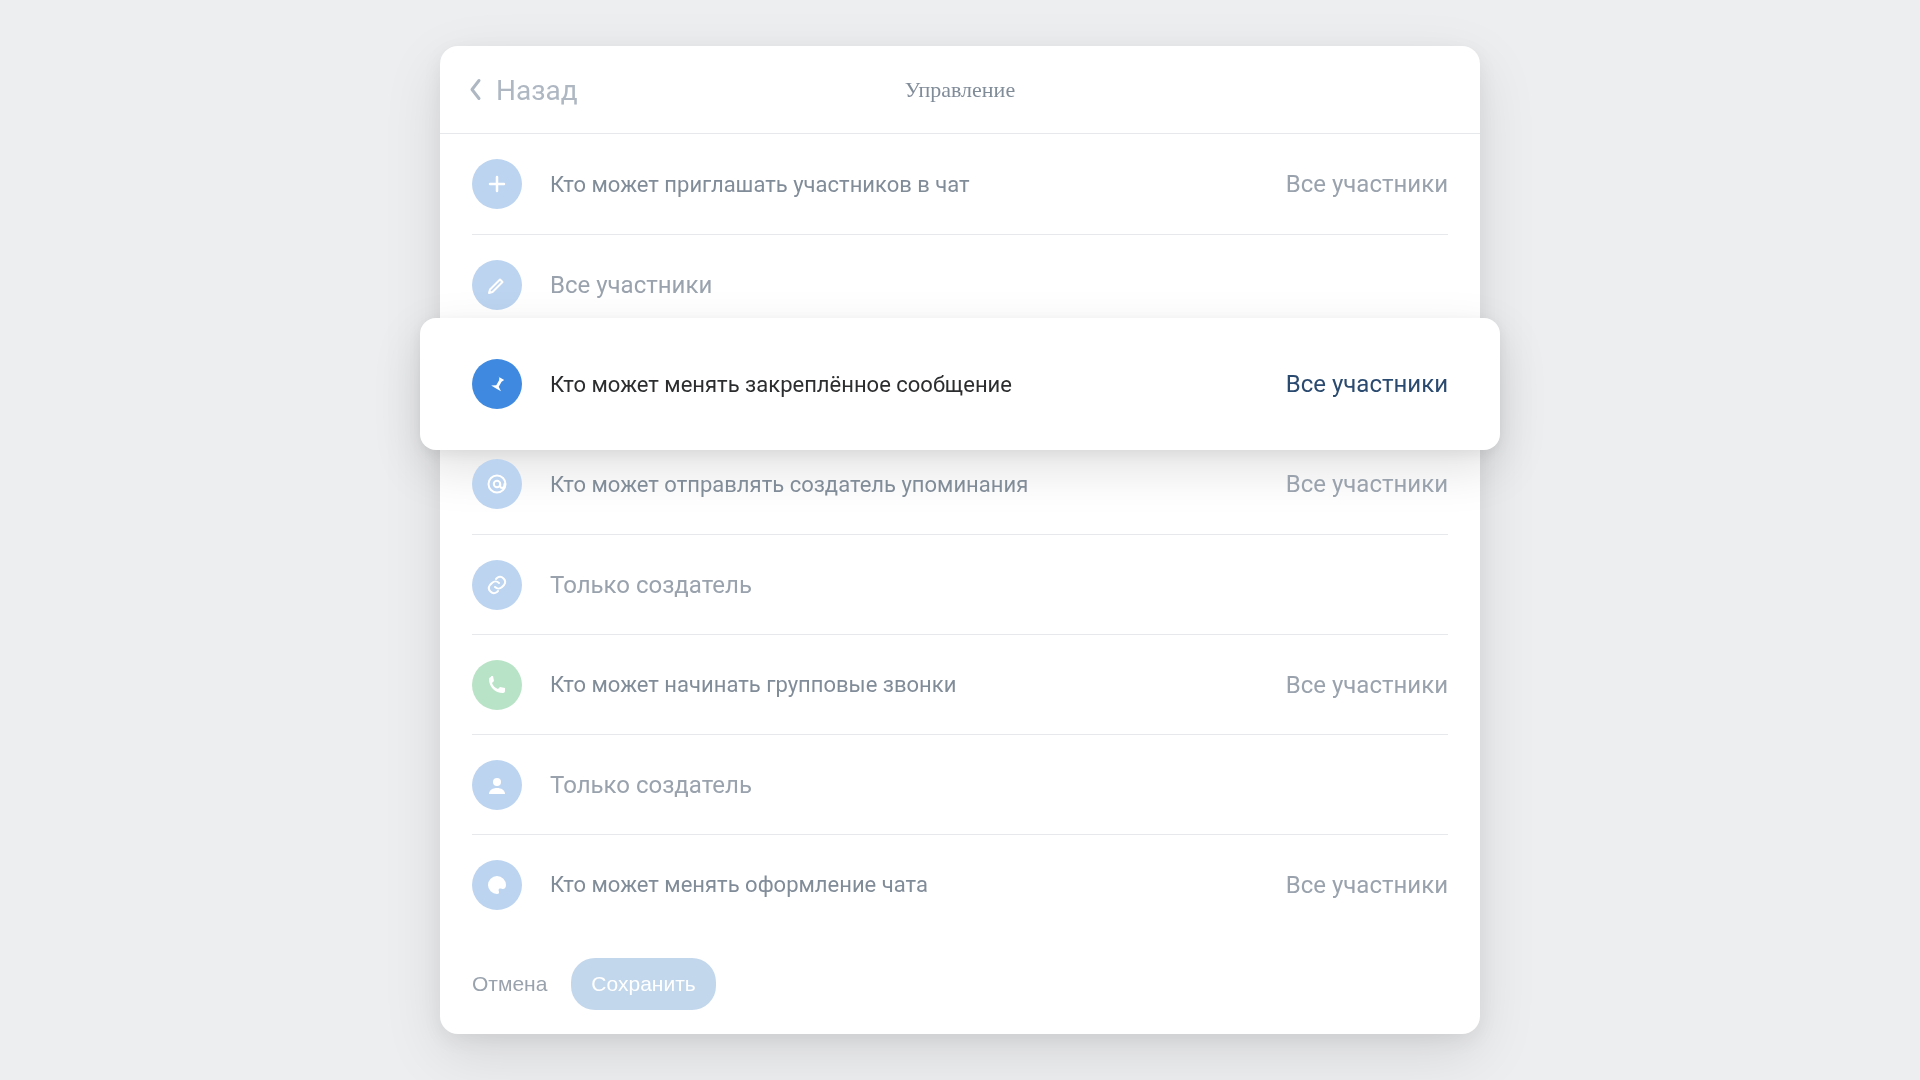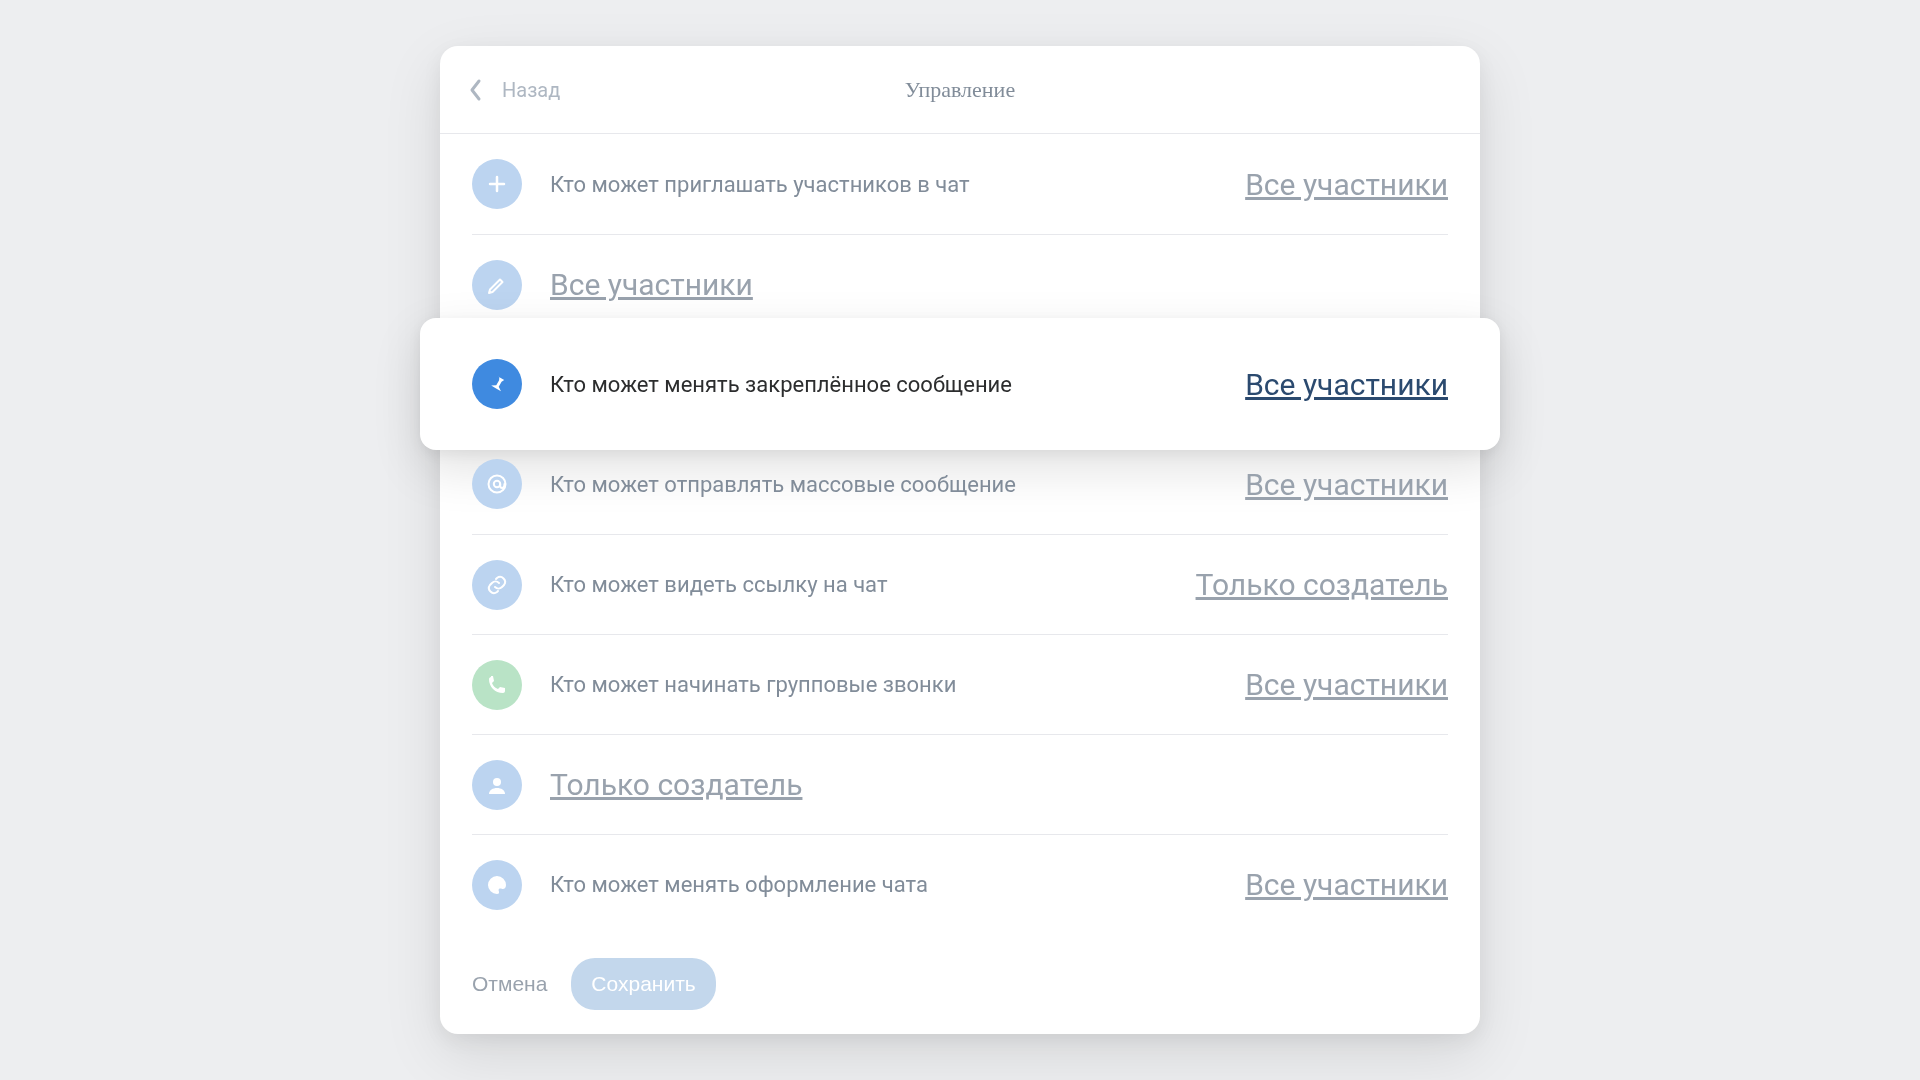--- a/index.html
+++ b/index.html
@@ -31,23 +31,23 @@
     justify-content: center;
     border-bottom: 1px solid #e7e8ec;
   }
   .back {
     position: absolute;
     left: 28px;
     top: 50%;
     transform: translateY(-50%);
     display: flex;
     align-items: center;
-    gap: 20px;
+    gap: 14px;
     color: #aeb7c2;
-    font-size: 20px;
+    font-size: 28px;
     cursor: pointer;
   }
   .back svg { width: 14px; height: 24px; }
   .title {
     color: #818c99;
     font-size: 22px;
     font-weight: 400;
     font-family: Liberation Serif, serif;
   }
 
@@ -75,24 +75,23 @@
     color: #ffffff;
   }
   .icon-circle svg { width: 24px; height: 24px; }
 
   .row-label {
     flex: 1 1 auto;
     font-size: 22px;
     color: #818c99;
   }
   .row-value {
-    font-size: 30px;
+    font-size: 24px;
     color: #99a2ad;
     text-align: right;
-    text-decoration: underline;
   }
 
   
   .dim .icon-blue  { background: #bcd4f0; }
   .dim .icon-green { background: #b9e3c6; }
   .icon-blue  { background: #3f8ae0; }
   .icon-green { background: #4bb34b; }
 
   
   .row.active {
@@ -222,31 +221,30 @@
       <div class="row-label">Кто может менять закреплённое сообщение</div>
       <div class="row-value">Все участники</div>
     </div>
 
     <div class="row dim">
       <div class="icon-circle icon-blue">
           <svg viewBox="0 0 24 24">
             <use href="#i-at"></use>
           </svg>
         </div>
-      <div class="row-label">Кто может отправлять массовые сообщение</div>
+      <div class="row-label">Кто может отправлять создатель упоминания</div>
       <div class="row-value">Все участники</div>
     </div>
 
     <div class="row dim">
       <div class="icon-circle icon-blue">
           <svg viewBox="0 0 24 24">
             <use href="#i-link"></use>
           </svg>
         </div>
-      <div class="row-label">Кто может видеть ссылку на чат</div>
       <div class="row-value">Только создатель</div>
     </div>
 
     <div class="row dim">
       <div class="icon-circle icon-green">
           <svg viewBox="0 0 24 24">
             <use href="#i-phone"></use>
           </svg>
         </div>
       <div class="row-label">Кто может начинать групповые звонки</div>

